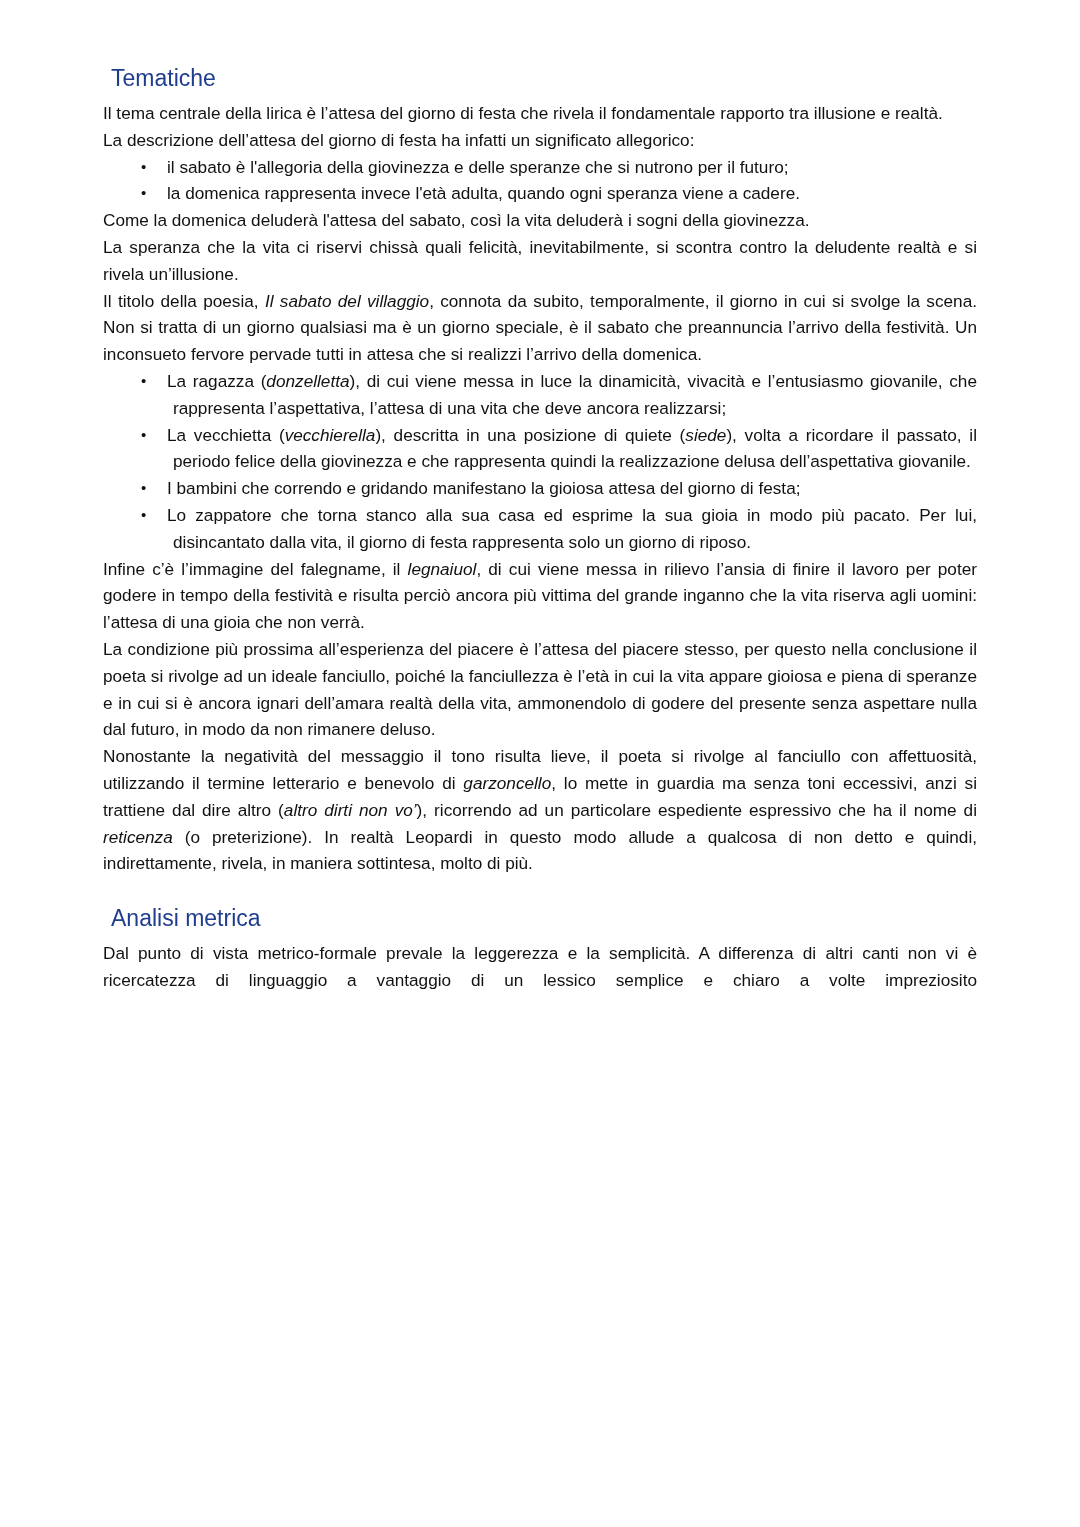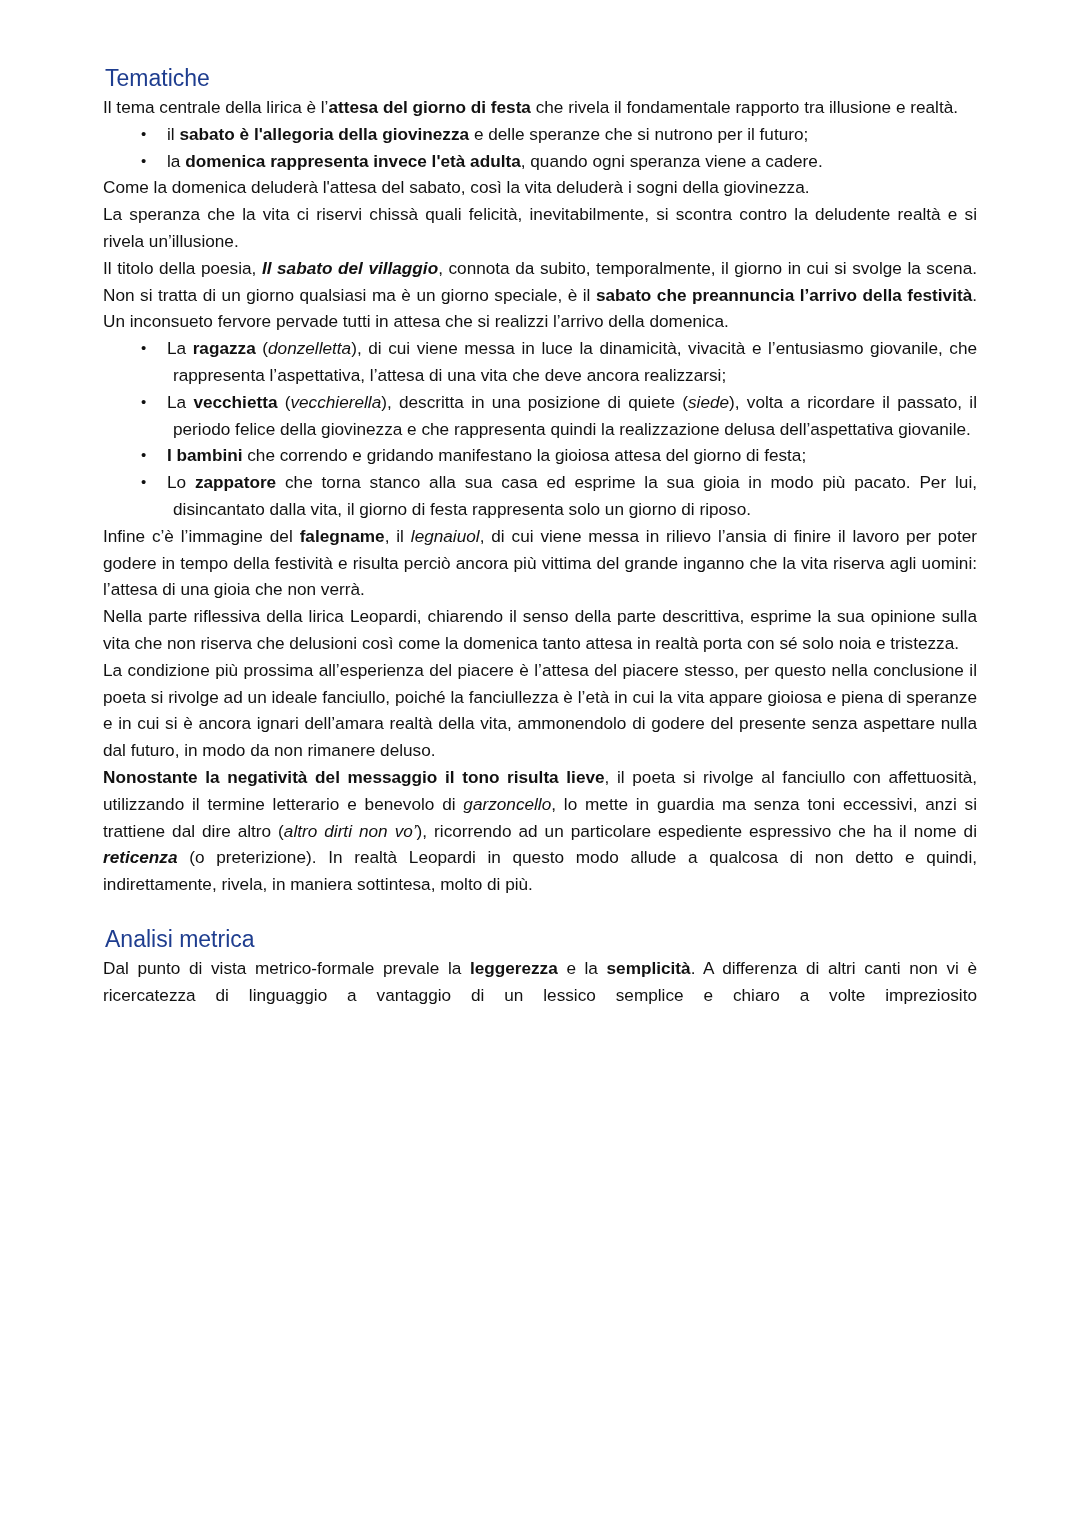--- a/index.html
+++ b/index.html
@@ -23,21 +23,21 @@
       font-size: 17.2px;
       line-height: 26.8px;
     }
     .heading {
       color: #1f3a8a;
       color: #1e3d8f;
       font-family: "Liberation Sans", sans-serif;
       font-size: 23px;
       line-height: 28px;
       font-weight: normal;
-      margin: 2px;
+      margin: 8px;
       padding: 0;
     }
     .heading.h1 { margin-top: 0; }
     .heading.h2 { margin-top: 29px; }
     .heading.h3 { margin-top: 27px; }
     p {
       margin: 0;
       padding: 0;
     }
     p.just {
@@ -59,51 +59,51 @@
     ul.b2 li { padding-left: 70px; text-indent: -6px; }
     ul.b2 li .dot { left: 38px; text-indent: 0; }
     .dot {
       position: absolute;
       top: 0;
       width: 14px;
       text-align: center;
       font-size: 15px;
       line-height: 26.8px;
     }
-    b { font-weight: bold; }
+    b { font-weight: normal; }
     i { font-style: italic; }
   </style>
 </head>
 <body>
 
 <div class="page">
 
   <section>
     <h2 class="heading h1">Tematiche</h2>
     <p class="just"><span>Il tema centrale della lirica è l’</span><b>attesa del giorno di festa</b><span> che rivela il fondamentale rapporto tra illusione e realtà.</span></p>
+    <p><span>La descrizione dell’attesa del giorno di festa ha infatti un </span><b>significato allegorico</b><span>:</span></p>
     <ul class="bullets b1">
       <li><span class="dot">•</span><span>il </span><b>sabato è l'allegoria della giovinezza</b><span> e delle speranze che si nutrono per il futuro;</span></li>
       <li><span class="dot">•</span><span> la </span><b>domenica rappresenta invece l'età adulta</b><span>, quando ogni speranza viene a cadere.</span></li>
     </ul>
     <p>Come la domenica deluderà l'attesa del sabato, così la vita deluderà i sogni della giovinezza.</p>
     <p class="just">La speranza che la vita ci riservi chissà quali felicità, inevitabilmente, si scontra contro la deludente realtà e si rivela un’illusione.</p>
   </section>
 
   <section>
     <p class="just"><span>Il titolo della poesia, </span><b><i>Il sabato del villaggio</i></b><span>, connota da subito, temporalmente, il giorno in cui si svolge la scena. Non si tratta di un giorno qualsiasi ma è un giorno speciale, è il </span><b>sabato che preannuncia l’arrivo della festività</b><span>. Un inconsueto fervore pervade tutti in attesa che si realizzi l’arrivo della domenica.</span></p>
     <ul class="bullets b2">
       <li><span class="dot">•</span><span>La </span><b>ragazza</b><span> (</span><i>donzelletta</i><span>), di cui viene messa in luce la dinamicità, vivacità e l’entusiasmo giovanile, che rappresenta l’aspettativa, l’attesa di una vita che deve ancora realizzarsi;</span></li>
       <li><span class="dot">•</span><span>La </span><b>vecchietta</b><span> (</span><i>vecchierella</i><span>), descritta in una posizione di quiete (</span><i>siede</i><span>), volta a ricordare il passato, il periodo felice della giovinezza e che rappresenta quindi la realizzazione delusa dell’aspettativa giovanile.</span></li>
     </ul>
     <ul class="bullets b2">
       <li><span class="dot">•</span><b>I bambini</b><span> che correndo e gridando manifestano la gioiosa attesa del giorno di festa;</span></li>
       <li><span class="dot">•</span><span>Lo </span><b>zappatore</b><span> che torna stanco alla sua casa ed esprime la sua gioia in modo più pacato. Per lui, disincantato dalla vita, il giorno di festa rappresenta solo un giorno di riposo.</span></li>
     </ul>
     <p class="just"><span>Infine c’è l’immagine del </span><b>falegname</b><span>, il </span><i>legnaiuol</i><span>, di cui viene messa in rilievo l’ansia di finire il lavoro per poter godere in tempo della festività e risulta perciò ancora più vittima del grande inganno che la vita riserva agli uomini: l’attesa di una gioia che non verrà.</span></p>
-    <p class="just">Nella parte riflessiva della lirica Leopardi, chiarendo il senso della parte descrittiva, esprime la sua opinione sulla vita che non riserva che delusioni così come la domenica tanto attesa in realtà porta con sé solo noia e tristezza.</p>
     <p class="just">La condizione più prossima all’esperienza del piacere è l’attesa del piacere stesso, per questo nella conclusione il poeta si rivolge ad un ideale fanciullo, poiché la fanciullezza è l’età in cui la vita appare gioiosa e piena di speranze e in cui  si è ancora ignari  dell’amara realtà della vita, ammonendolo di godere del presente senza aspettare nulla dal futuro, in modo da non rimanere deluso.</p>
     <p class="just"><b>Nonostante la negatività del messaggio il tono risulta lieve</b><span>, il poeta si rivolge al fanciullo con affettuosità, utilizzando il termine letterario e benevolo di </span><i>garzoncello</i><span>, lo mette in guardia ma senza toni eccessivi, anzi si trattiene dal dire altro (</span><i>altro dirti non vo’</i><span>), ricorrendo ad un particolare espediente espressivo che ha il nome di </span><b><i>reticenza</i></b><span> (o preterizione). In realtà Leopardi in questo modo allude a qualcosa di non detto e quindi, indirettamente, rivela, in maniera sottintesa, molto di più.</span></p>
   </section>
 
   <section>
     <h2 class="heading h3">Analisi metrica</h2>
     <p class="just" style="text-align-last: justify;"><span>Dal punto di vista metrico-formale prevale la </span><b>leggerezza</b><span> e la </span><b>semplicità</b><span>. A differenza di altri canti non vi è ricercatezza di linguaggio a vantaggio di un lessico semplice e chiaro a volte impreziosito</span></p>
   </section>
 
 </div>

